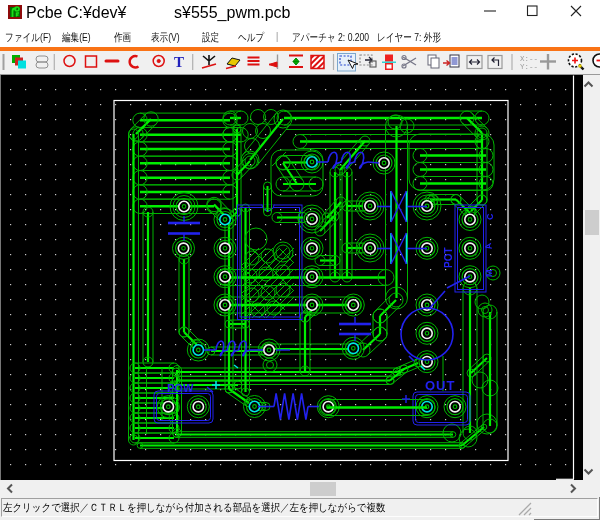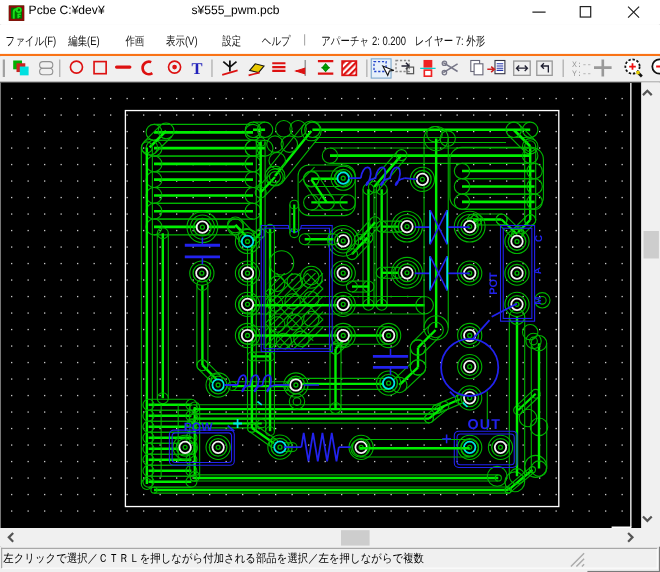--- a/index.html
+++ b/index.html
@@ -1,20 +1,20 @@
 <!DOCTYPE html>
 <html><head><meta charset="utf-8"><style>
 *{margin:0;padding:0;box-sizing:border-box}
 html,body{width:600px;height:520px;overflow:hidden}
 body{font-family:"Liberation Sans",sans-serif;position:relative;background:#f0f0f0;
   outline:1px solid #7a7a7a;outline-offset:-1px}
 .titlebar{position:absolute;left:0;top:0;width:600px;height:22px;background:#fff}
 .title-ico{position:absolute;left:8px;top:5px;width:14px;height:14px;background:#006e00;border:2px solid #8e0b0b}
-.title-txt{position:absolute;left:26px;top:4px;font-size:11px;color:#000}
-.menubar{position:absolute;left:0;top:22px;width:600px;height:29px;background:#fff;border-bottom:2px solid #f97316}
+.title-txt{position:absolute;left:26px;top:4px;font-size:16px;color:#000}
+.menubar{position:absolute;left:0;top:22px;width:600px;height:29px;background:#fff;border-bottom:4px solid #f97316}
 .menubar span{position:absolute;top:8px;font-size:11px;color:#111;white-space:pre;transform:scaleX(0.78);transform-origin:0 50%}
 .toolbar{position:absolute;left:0;top:51px;width:600px;height:24px;background:#f0f0f0;border-bottom:1px solid #9a9a9a}
 .canvas{position:absolute;left:0;top:75px;width:583px;height:405px;background:#000;border-left:1px solid #777;}
 .vsb{position:absolute;left:583px;top:75px;width:17px;height:405px;background:#f0f0f0}
 .hsb{position:absolute;left:0;top:480px;width:583px;height:17px;background:#f0f0f0}
 .corner{position:absolute;left:583px;top:480px;width:17px;height:17px;background:#f0f0f0}
 .thumbv{position:absolute;left:584.5px;top:210px;width:14px;height:25px;background:#cdcdcd}
 .thumbh{position:absolute;left:310px;top:481.5px;width:26px;height:14px;background:#cdcdcd}
 .status{position:absolute;left:0;top:497px;width:534px;height:23px;background:#f0f0f0;padding-top:1px}
 .statusbox{position:absolute;left:1px;top:1px;width:597px;height:19px;border:1px solid;border-color:#a0a0a0 #fdfdfd #fdfdfd #a0a0a0;background:#f0f0f0}

